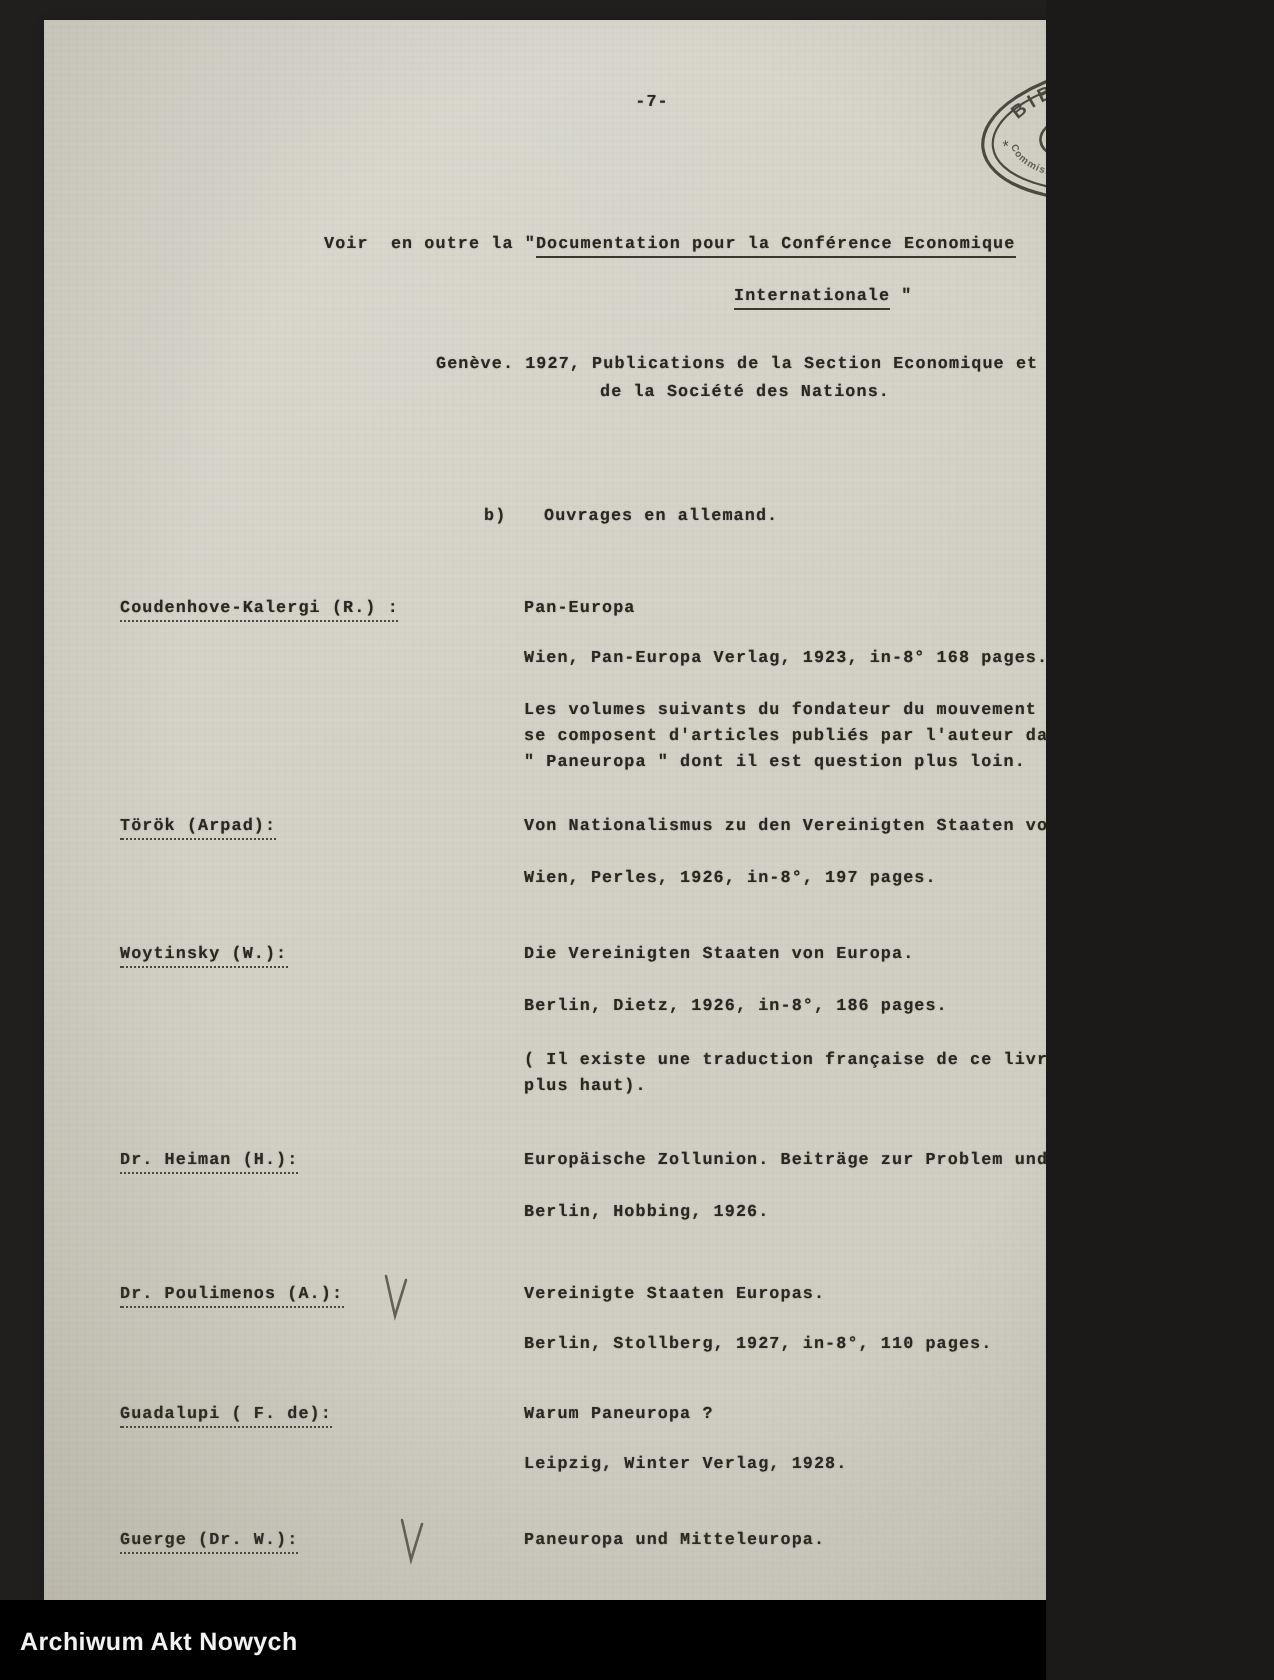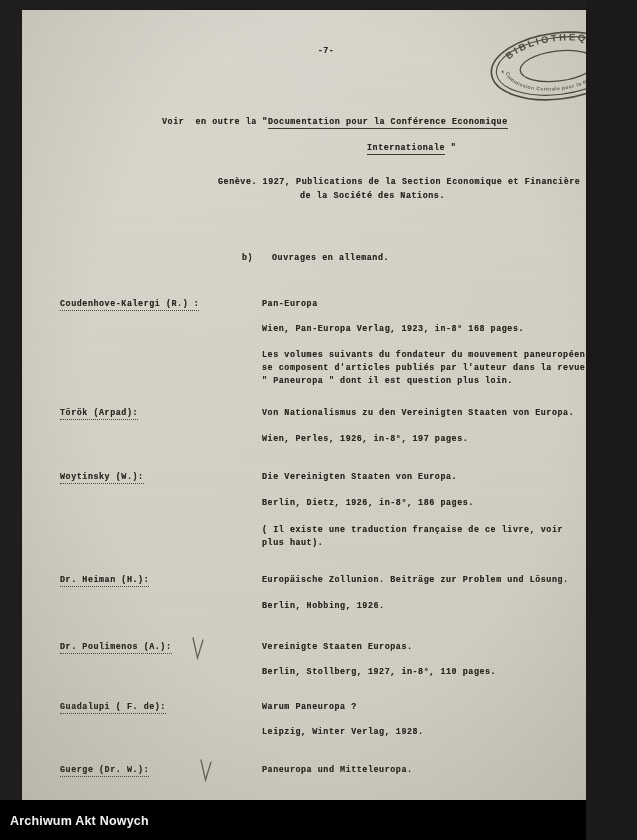--- a/index.html
+++ b/index.html
@@ -2,21 +2,21 @@
 <html><head>
 <meta charset="utf-8">
 <style>
   html, body {
     margin: 0;
     padding: 0;
     background: #1b1a18;
   }
   #screen {
     position: relative;
-    width: 586px;
+    width: 523px;
     height: 840px;
     background: #a21caf;
     overflow: hidden;
     font-family: "Liberation Mono", "DejaVu Sans Mono", monospace;
   }
 
   
   .scan-bg {
     position: absolute;
     inset: 0;

